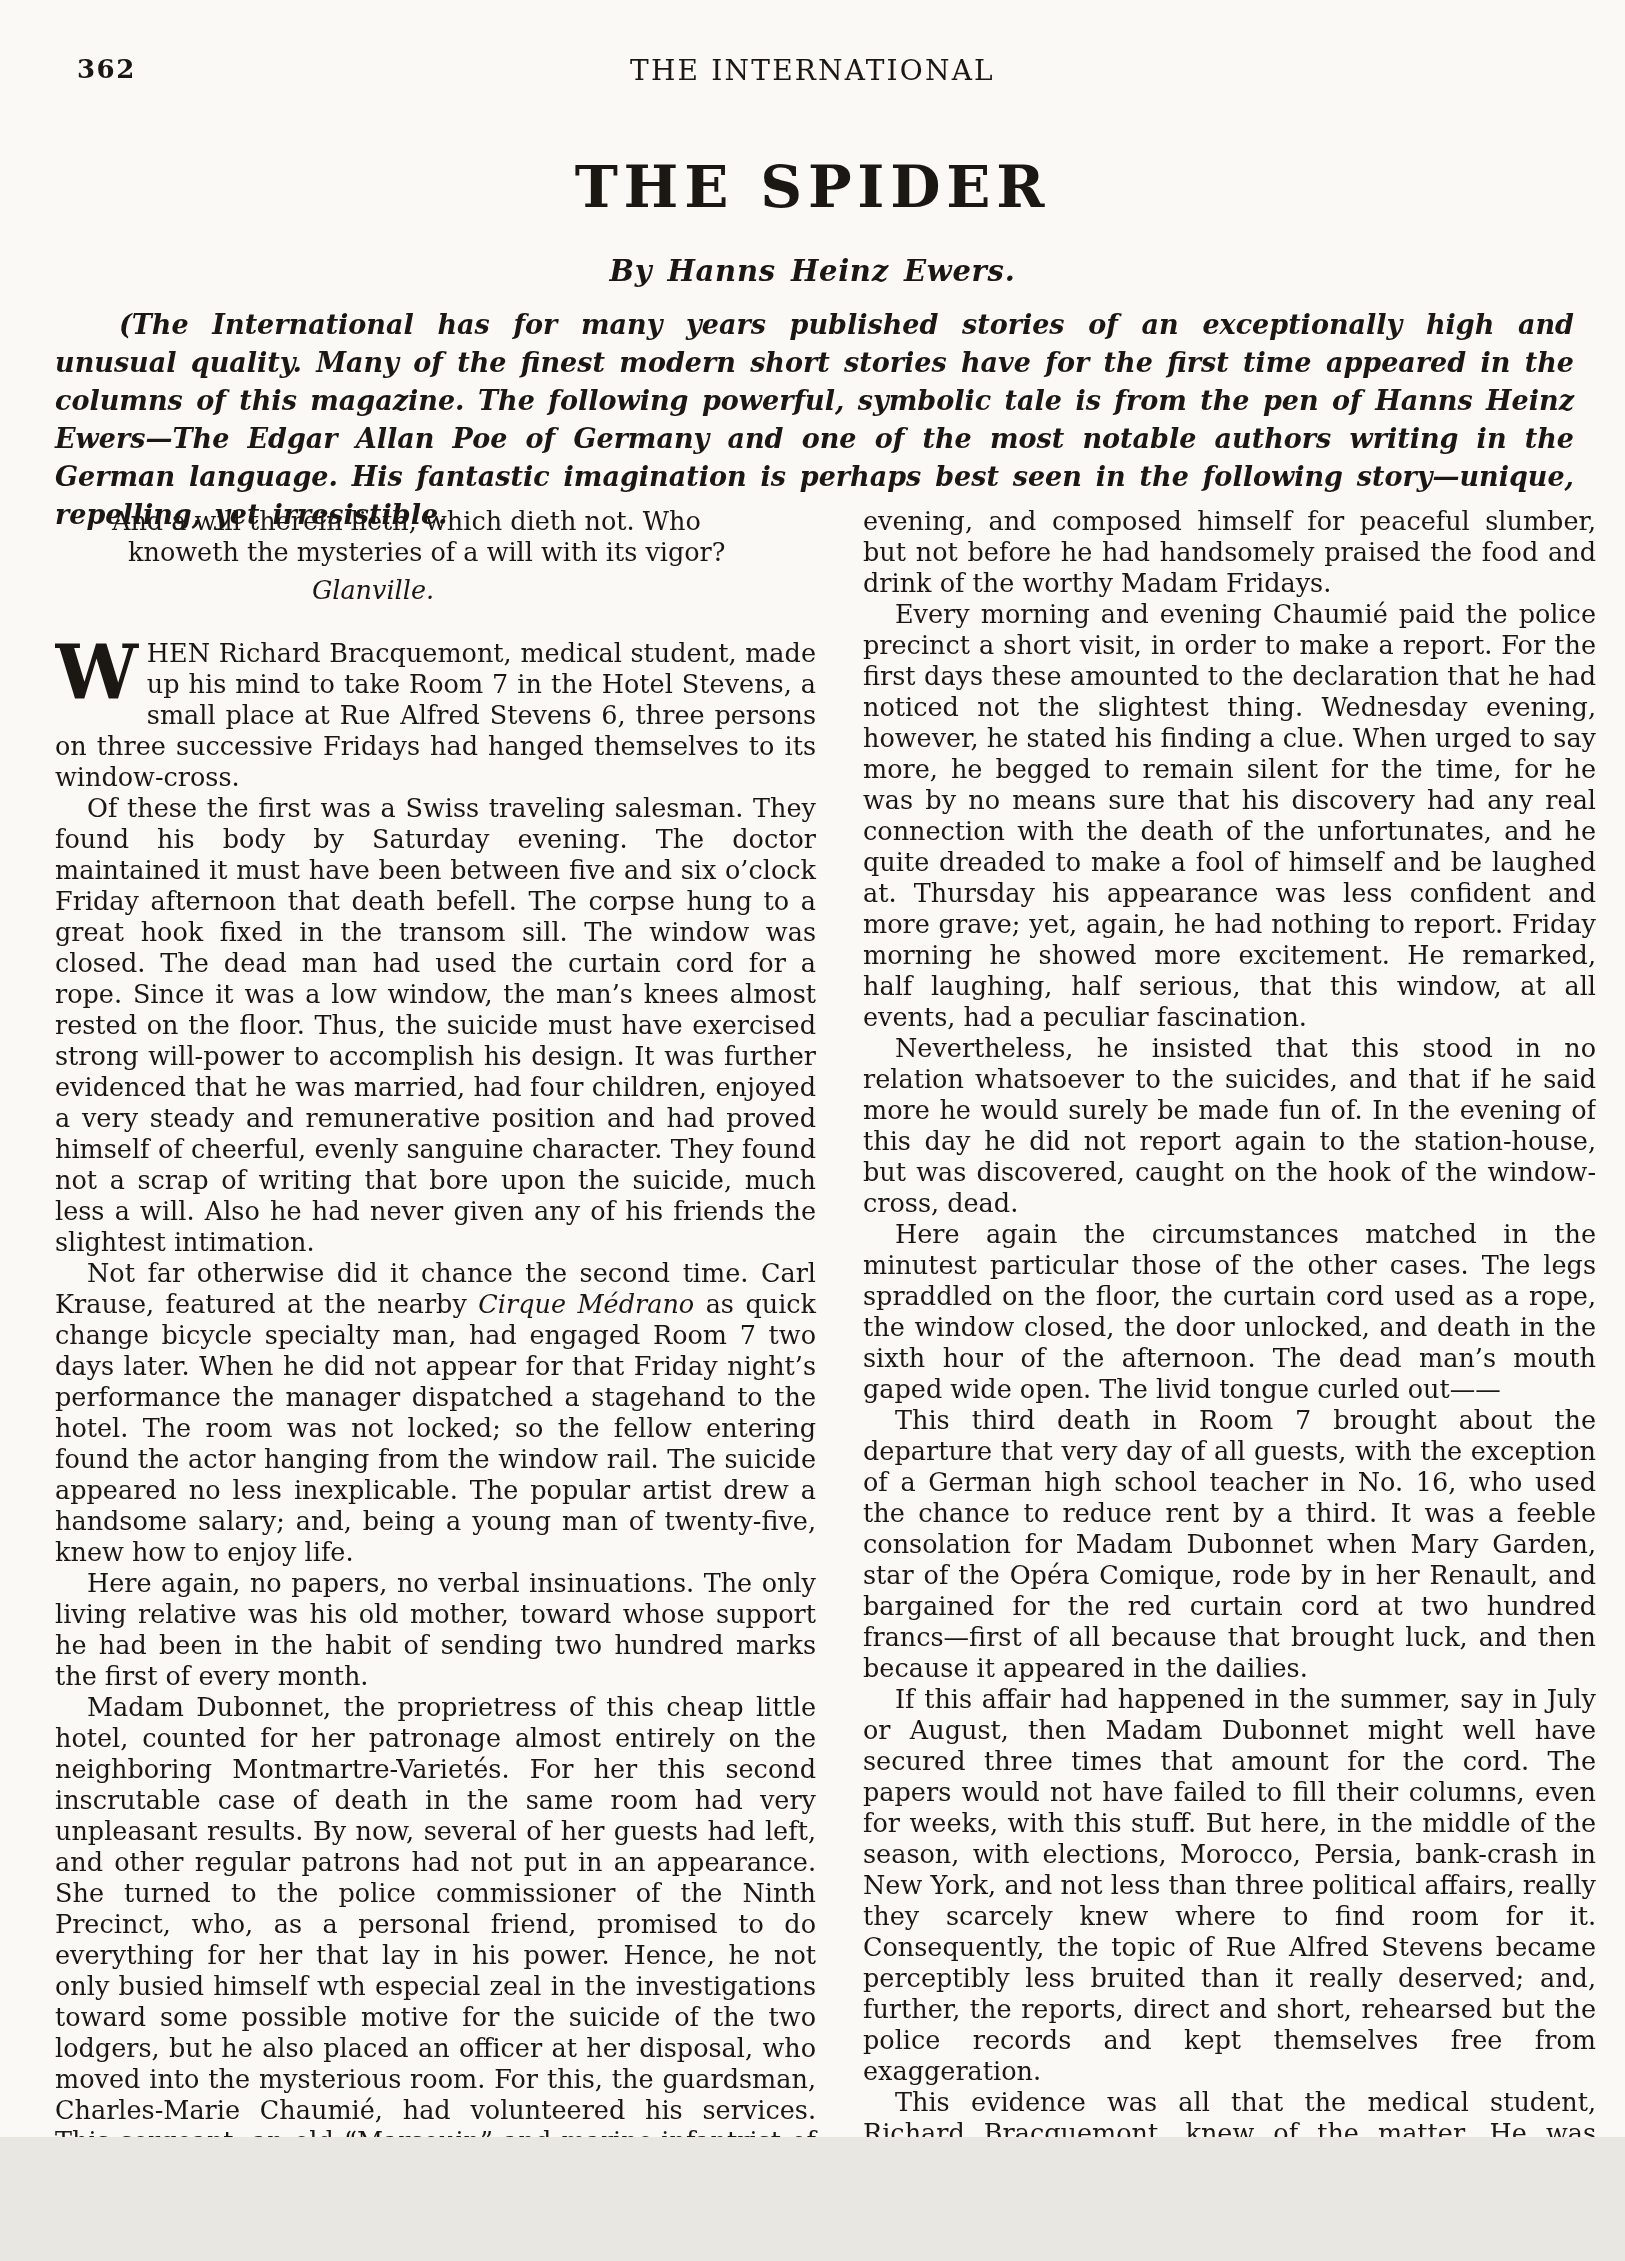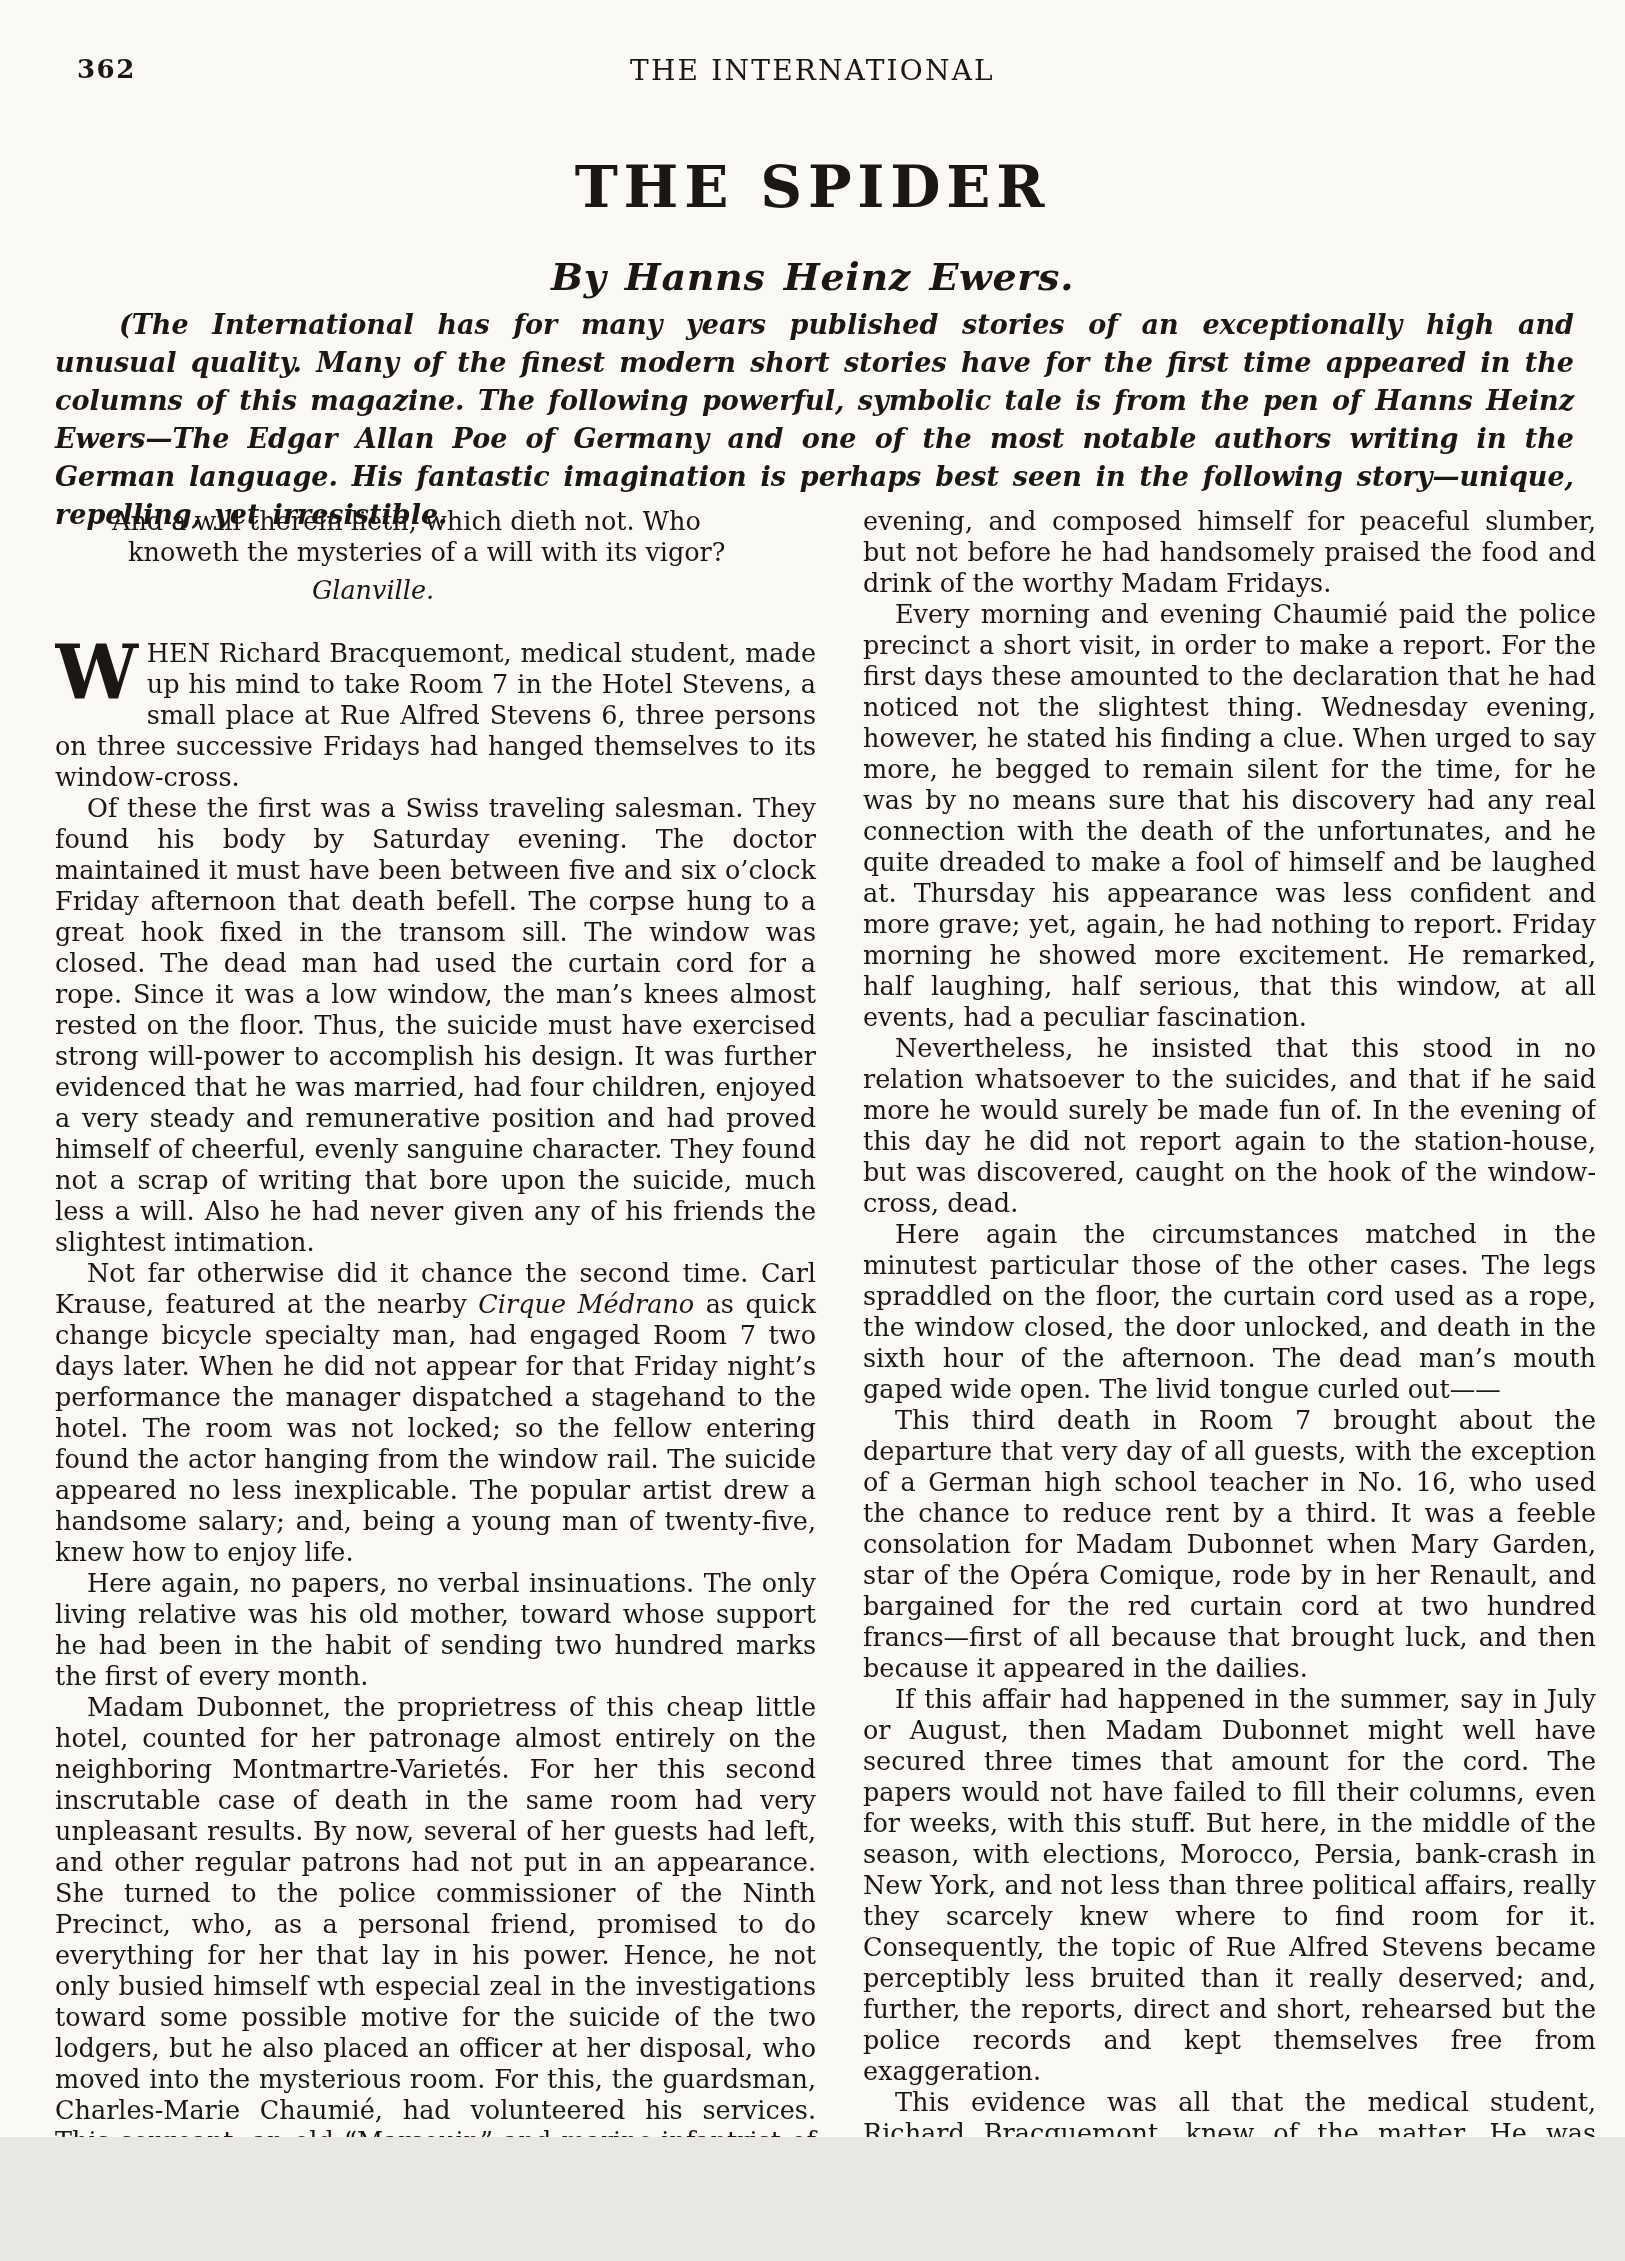--- a/index.html
+++ b/index.html
@@ -42,21 +42,21 @@
     text-align: center;
     font-size: 58px;
     font-weight: 700;
     letter-spacing: 5.8px;
   }
   .byline {
     position: absolute;
     top: 254px; left: 0;
     width: 100%;
     text-align: center;
-    font-size: 38px;
+    font-size: 29px;
     font-weight: 700;
     font-style: italic;
     letter-spacing: 0.7px;
     word-spacing: 4.4px;
   }
   
   .intro {
     position: absolute;
     top: 306px; left: 55px;
     width: 1519px;

